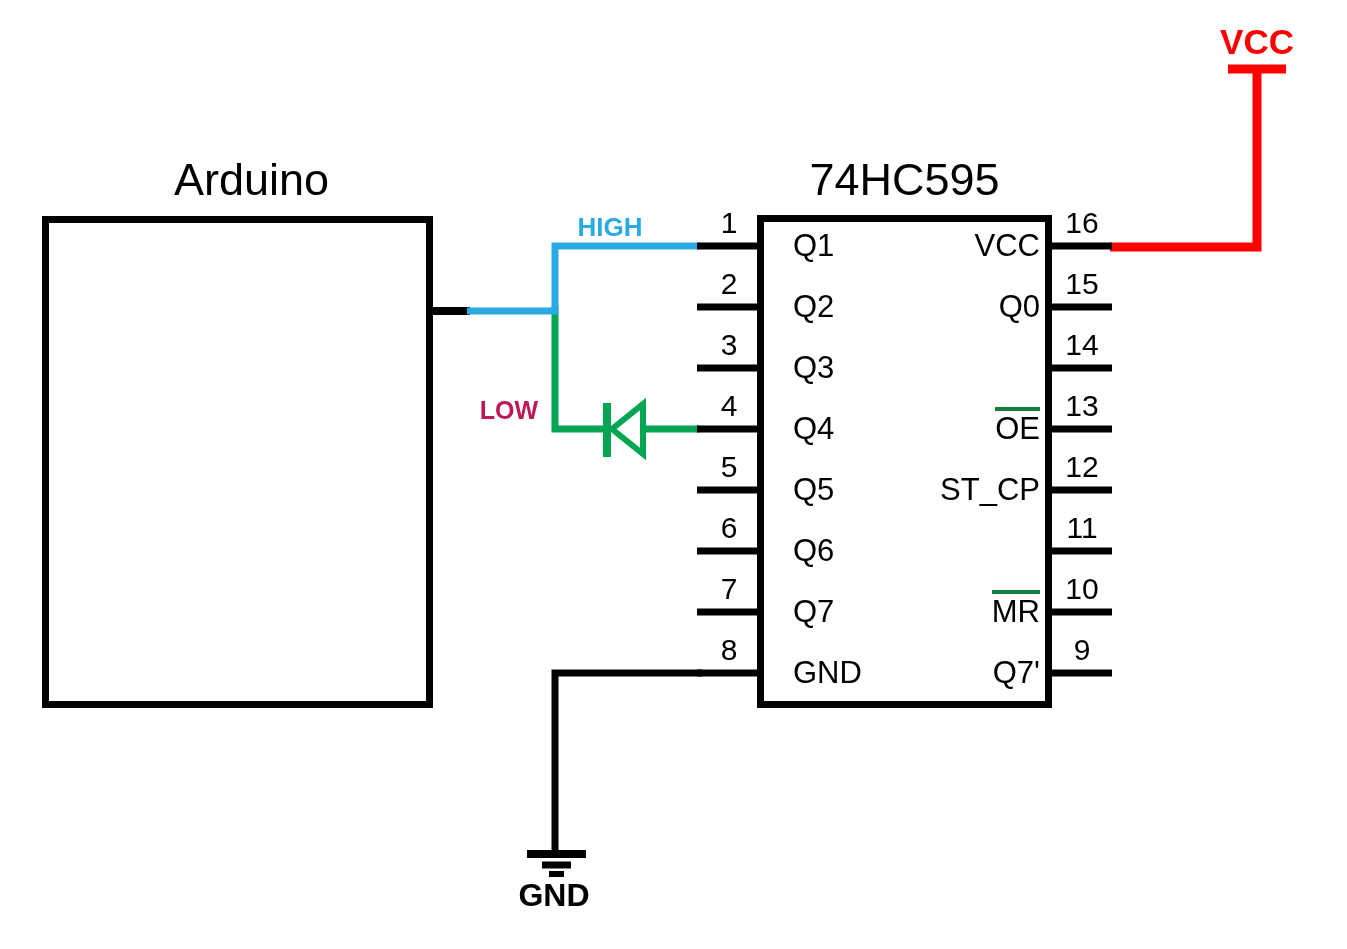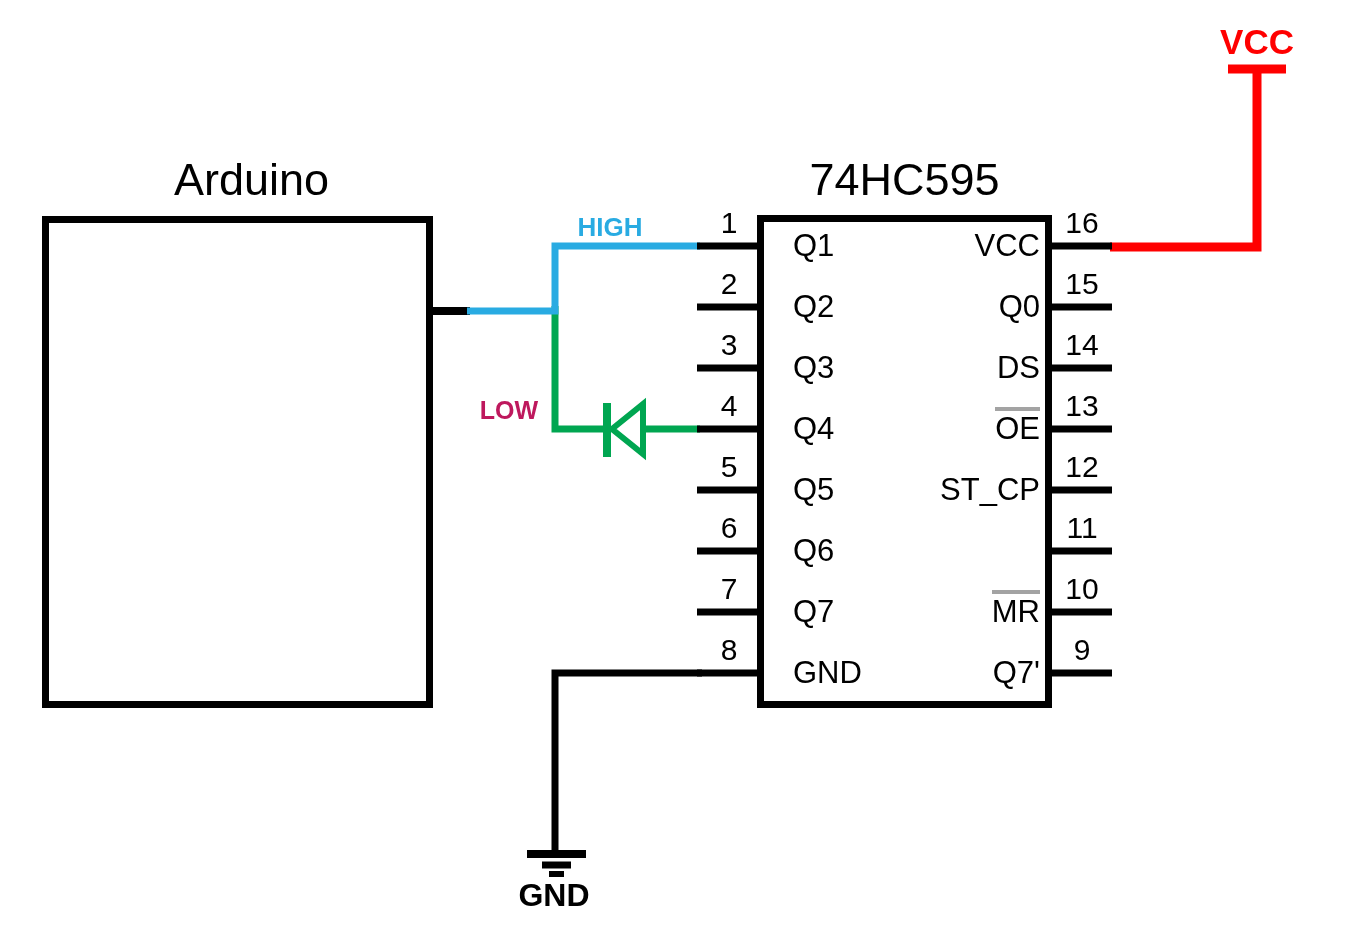--- a/index.html
+++ b/index.html
@@ -54,21 +54,21 @@
   .pin-label {
     position: absolute;
     font-size: 31px;
     line-height: 36px;
     white-space: nowrap;
   }
   .pin-label.left  { left: 745px; margin-left: 48px; }
   .pin-label.right { left: 857px; width: 183px; text-align: right; }
   .ov {
     display: inline-block;
-    border-top: 4px solid #a3a3a3;
+    border-top: 4px solid #15803d;
     padding-top: 3px;
     margin-top: -7px;
     line-height: 29px;
   }
   .wire-label {
     position: absolute;
     font-weight: 700;
     text-align: center;
     white-space: nowrap;
   }
@@ -155,19 +155,18 @@
   <div class="pin-num right" style="top:269px">15</div>
   <div class="pin-num right" style="top:330px">14</div>
   <div class="pin-num right" style="top:391px">13</div>
   <div class="pin-num right" style="top:452px">12</div>
   <div class="pin-num right" style="top:513px">11</div>
   <div class="pin-num right" style="top:574px">10</div>
   <div class="pin-num right" style="top:635px">9</div>
 
   <div class="pin-label right" style="top:228px">VCC</div>
   <div class="pin-label right" style="top:289px">Q0</div>
-  <div class="pin-label right" style="top:350px">DS</div>
   <div class="pin-label right" style="top:411px"><span class="ov">OE</span></div>
   <div class="pin-label right" style="top:472px">ST_CP</div>
   <div class="pin-label right" style="top:594px"><span class="ov">MR</span></div>
   <div class="pin-label right" style="top:655px">Q7'</div>
 
 </div>
 
 </body></html>

